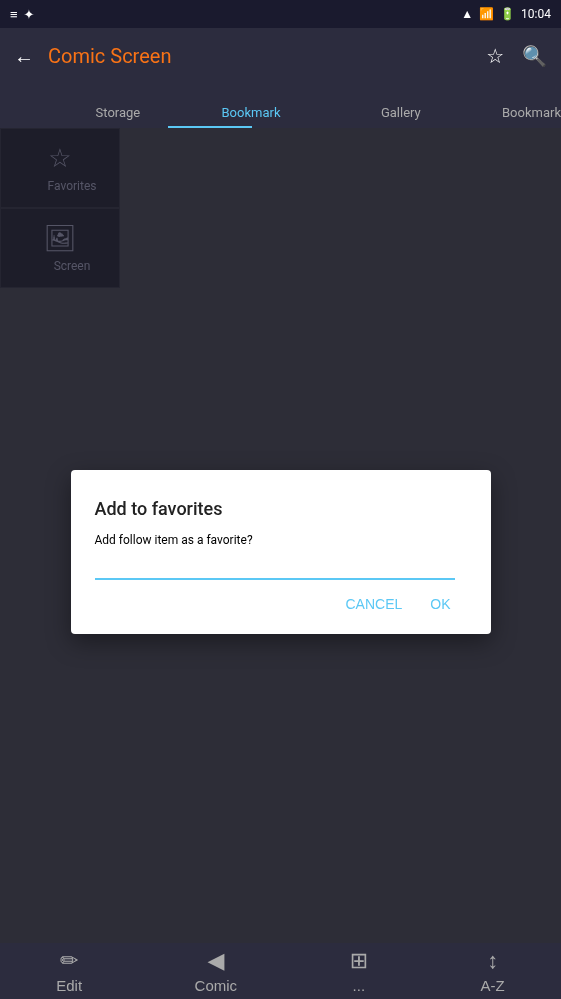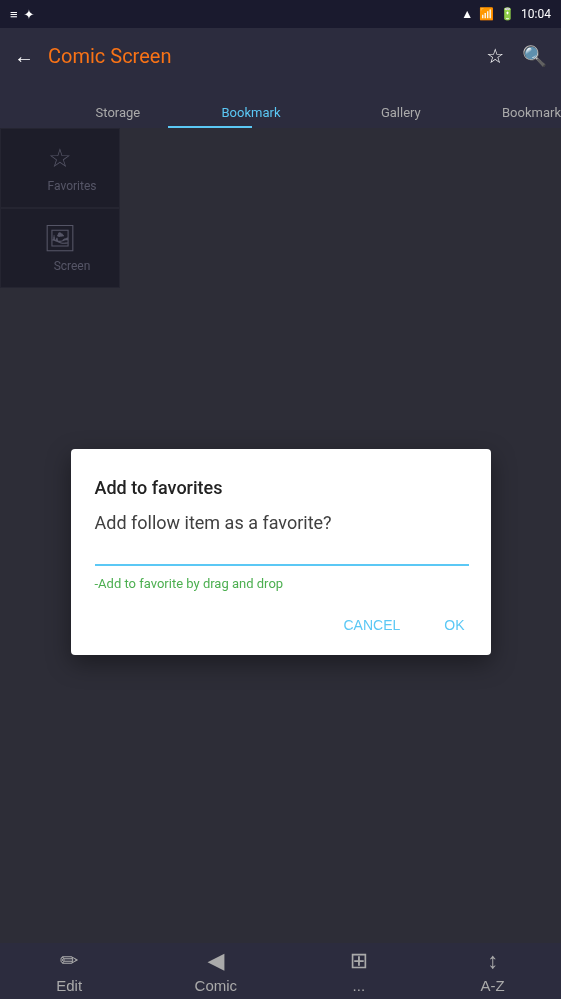--- a/index.html
+++ b/index.html
@@ -144,54 +144,54 @@
       background: rgba(0,0,0,0.5);
       display: flex;
       align-items: center;
       justify-content: center;
       z-index: 100;
     }
     .dialog {
       width: 420px;
       background: #fff;
       border-radius: 4px;
-      padding: 28px 22px 16px 24px;
+      padding: 28px 36px 16px 24px;
       box-shadow: 0 8px 24px rgba(0,0,0,0.4);
       margin-top: 33px;
     }
     .dialog-title {
       font-size: 18px;
       font-weight: 500;
       color: #222;
       margin-bottom: 14px;
     }
     .dialog-body {
-      font-size: 18px;
-      color: #404040;
+      font-size: 12px;
+      color: #000000;
       margin-bottom: 6px;
     }
     .dialog-input {
       width: 100%;
       border: none;
       border-bottom: 2px solid #5bc8f5;
       outline: none;
       font-size: 15px;
       padding: 4px 0;
       margin-bottom: 10px;
       color: #333;
     }
     .dialog-hint {
       font-size: 13px;
       color: #4caf50;
       margin-bottom: 20px;
     }
     .dialog-actions {
       display: flex;
       justify-content: flex-end;
-      gap: 36px;
+      gap: 20px;
     }
     .dialog-btn {
       font-size: 14px;
       font-weight: 500;
       color: #5bc8f5;
       background: none;
       border: none;
       cursor: pointer;
       text-transform: uppercase;
       padding: 6px 4px;
@@ -285,21 +285,20 @@
       <span class="si-icon">🖼</span>
       <span class="si-label">Screen</span>
     </div>
   </div>
 
   <div class="dialog-overlay">
     <div class="dialog">
       <div class="dialog-title">Add to favorites</div>
       <div class="dialog-body">Add follow item as a favorite?</div>
       <input class="dialog-input" type="text" style="">
-      <div class="dialog-hint">-Add to favorite by drag and drop</div>
       <div class="dialog-actions">
         <button class="dialog-btn">CANCEL</button>
         <button class="dialog-btn">OK</button>
       </div>
     </div>
   </div>
 </div>
 
 <div class="bottom-nav">
   <button class="nav-btn">

